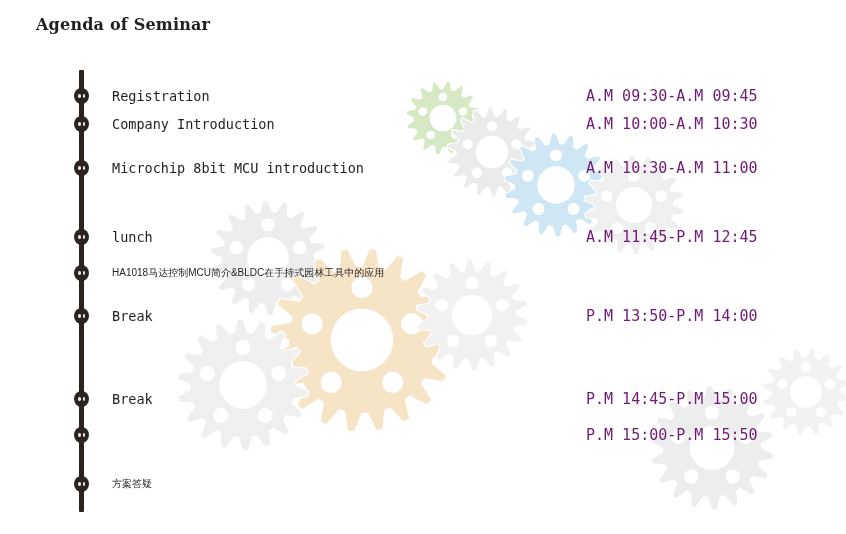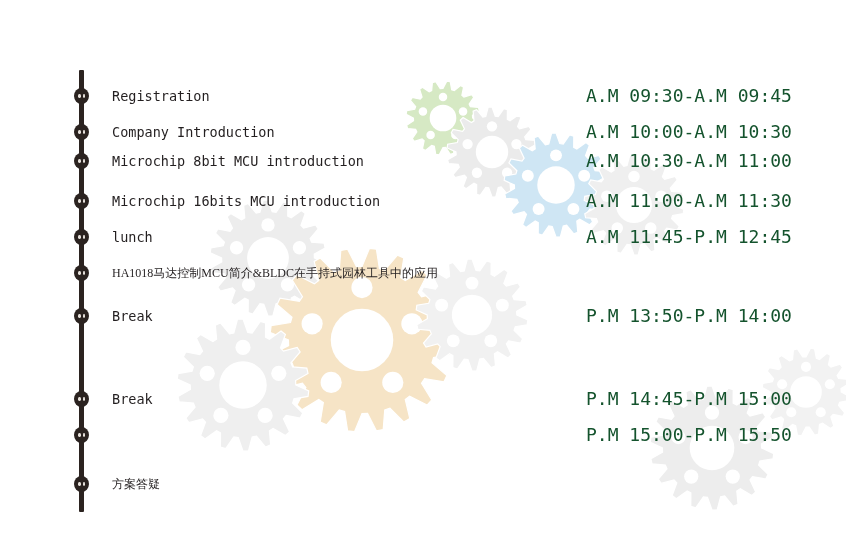--- a/index.html
+++ b/index.html
@@ -103,33 +103,33 @@
     top: 0;
     height: 24px;
     line-height: 24px;
     font-family: "DejaVu Sans Mono", monospace;
     font-size: 13.5px;
     color: #231f20;
     white-space: nowrap;
     letter-spacing: 0px;
   }
   .row-label.cjk {
-    font-family: Liberation Serif, serif;
-    font-size: 12px;
+    font-family: Liberation Sans, sans-serif;
+    font-size: 10px;
     letter-spacing: 0px;
   }
   .row-time {
     position: absolute;
     left: 586px;
     top: 0;
     height: 24px;
     line-height: 24px;
     font-family: "DejaVu Sans Mono", monospace;
-    font-size: 18px;
-    color: #14532d;
+    font-size: 15px;
+    color: #701a75;
     white-space: nowrap;
   }
 </style>
 </head>
 <body>
 
 <div id="slide">
 
   <svg id="gear-layer" viewBox="0 0 846 534" width="846" height="534" aria-hidden="true">
       <g>
@@ -217,44 +217,40 @@
         <path d="M 841.20,392.00 L 849.77,396.48 L 849.15,400.58 L 839.64,402.35 L 838.52,405.47 L 844.72,412.89 L 842.58,416.45 L 833.12,414.44 L 830.89,416.89 L 833.78,426.12 L 830.45,428.58 L 822.47,423.11 L 819.47,424.52 L 818.61,434.16 L 814.58,435.15 L 809.31,427.04 L 806.00,427.20 L 801.52,435.77 L 797.42,435.15 L 795.65,425.64 L 792.53,424.52 L 785.11,430.72 L 781.55,428.58 L 783.56,419.12 L 781.11,416.89 L 771.88,419.78 L 769.42,416.45 L 774.89,408.47 L 773.48,405.47 L 763.84,404.61 L 762.85,400.58 L 770.96,395.31 L 770.80,392.00 L 762.23,387.52 L 762.85,383.42 L 772.36,381.65 L 773.48,378.53 L 767.28,371.11 L 769.42,367.55 L 778.88,369.56 L 781.11,367.11 L 778.22,357.88 L 781.55,355.42 L 789.53,360.89 L 792.53,359.48 L 793.39,349.84 L 797.42,348.85 L 802.69,356.96 L 806.00,356.80 L 810.48,348.23 L 814.58,348.85 L 816.35,358.36 L 819.47,359.48 L 826.89,353.28 L 830.45,355.42 L 828.44,364.88 L 830.89,367.11 L 840.12,364.22 L 842.58,367.55 L 837.11,375.53 L 838.52,378.53 L 848.16,379.39 L 849.15,383.42 L 841.04,388.69 Z" fill="#f2f2f2" stroke="#ffffff" stroke-width="1.2"></path>
         <circle cx="806" cy="392" r="15.84" fill="#ffffff"></circle>
         <circle cx="806.00" cy="366.92" r="5.06" fill="#ffffff"></circle>
         <circle cx="829.85" cy="384.25" r="5.06" fill="#ffffff"></circle>
         <circle cx="820.74" cy="412.29" r="5.06" fill="#ffffff"></circle>
         <circle cx="791.26" cy="412.29" r="5.06" fill="#ffffff"></circle>
         <circle cx="782.15" cy="384.25" r="5.06" fill="#ffffff"></circle>
       </g>
     </svg>
 
+  <div id="page-title">Agenda of Seminar</div>
 
   <div id="timeline-spine"></div>
 
   <div id="agenda-list">
       <div class="agenda-row" style="top: 84px;">
         <div class="bullet"></div>
         <div class="row-label">Registration</div>
         <div class="row-time">A.M 09:30-A.M 09:45</div>
       </div>
-      <div class="agenda-row" style="top: 120px;">
+      <div class="agenda-row" style="top: 112px;">
         <div class="bullet"></div>
         <div class="row-label">Company Introduction</div>
         <div class="row-time">A.M 10:00-A.M 10:30</div>
       </div>
-      <div class="agenda-row" style="top: 149px;">
+      <div class="agenda-row" style="top: 156px;">
         <div class="bullet"></div>
         <div class="row-label">Microchip 8bit MCU introduction</div>
         <div class="row-time">A.M 10:30-A.M 11:00</div>
       </div>
-      <div class="agenda-row" style="top: 189px;">
-        <div class="bullet"></div>
-        <div class="row-label">Microchip 16bits MCU introduction</div>
-        <div class="row-time">A.M 11:00-A.M 11:30</div>
-      </div>
       <div class="agenda-row" style="top: 225px;">
         <div class="bullet"></div>
         <div class="row-label">lunch</div>
         <div class="row-time">A.M 11:45-P.M 12:45</div>
       </div>
       <div class="agenda-row" style="top: 261px;">
         <div class="bullet"></div>
         <div class="row-label cjk">HA1018马达控制MCU简介&amp;BLDC在手持式园林工具中的应用</div>
       </div>
       <div class="agenda-row" style="top: 304px;">

